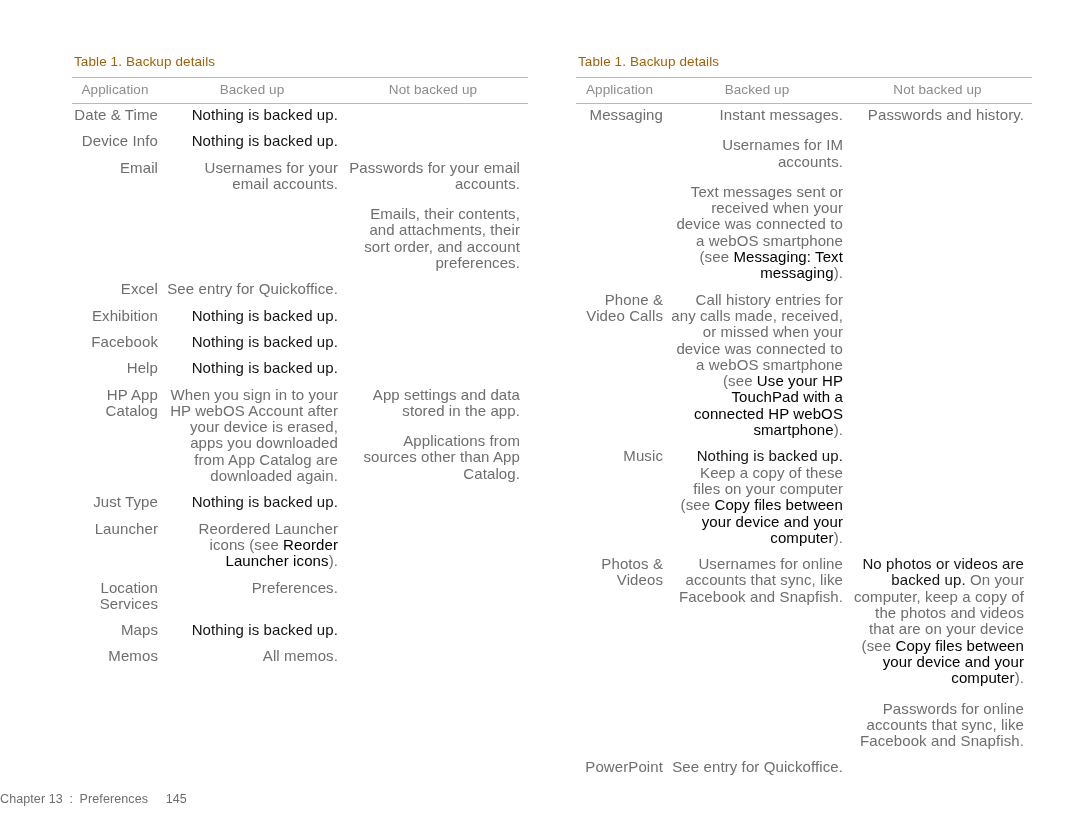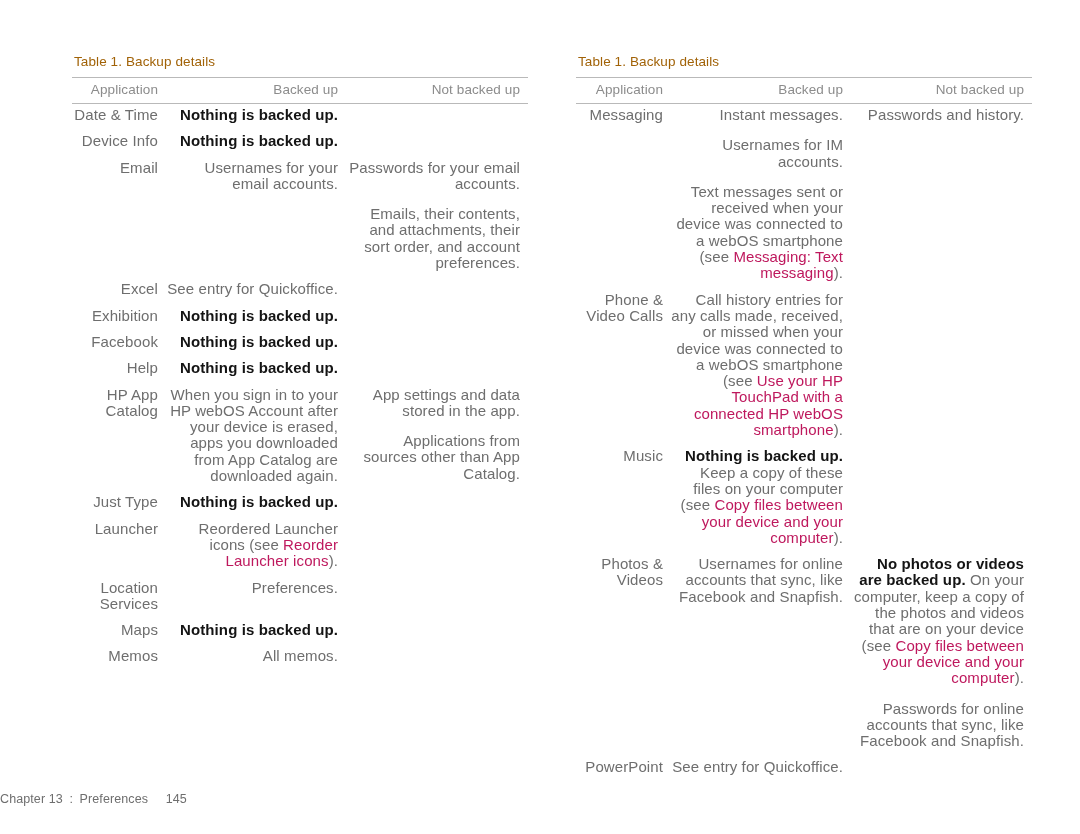--- a/index.html
+++ b/index.html
@@ -41,21 +41,21 @@
   table.backup {
     width: 100%;
     border-collapse: collapse;
     table-layout: fixed;
   }
 
   table.backup thead th {
     font-weight: normal;
     font-size: 13.5px;
     color: #8c8c8c;
-    text-align: right;
+    text-align: center;
     padding: 4px 8px 6px 0;
     border-top: 1.5px solid #b9b9b9;
     border-bottom: 1.5px solid #b9b9b9;
     vertical-align: bottom;
     letter-spacing: .1px;
   }
 
   table.backup tbody td {
     font-size: 15px;
     line-height: 16.3px;
@@ -75,25 +75,25 @@
   .col-right .c-app { width: 87px; }
   .col-right .c-bk  { width: 172px; }
   .col-right .c-nbk { width: 173px; }
 
   
   .blk { margin: 0 0 14px 0; }
   .blk:last-child { margin-bottom: 0; }
   .tight { margin-bottom: 0; }
 
   .b {
-    font-weight: bold;
+    font-weight: normal;
     color: #141414;
   }
   a.xref, .xref {
-    color: #be185d;
+    color: #000000;
     text-decoration: none;
   }
 
   
   .footer {
     position: absolute;
     left: 0;
     right: 72px;
     top: 792px;
     text-align: left;

